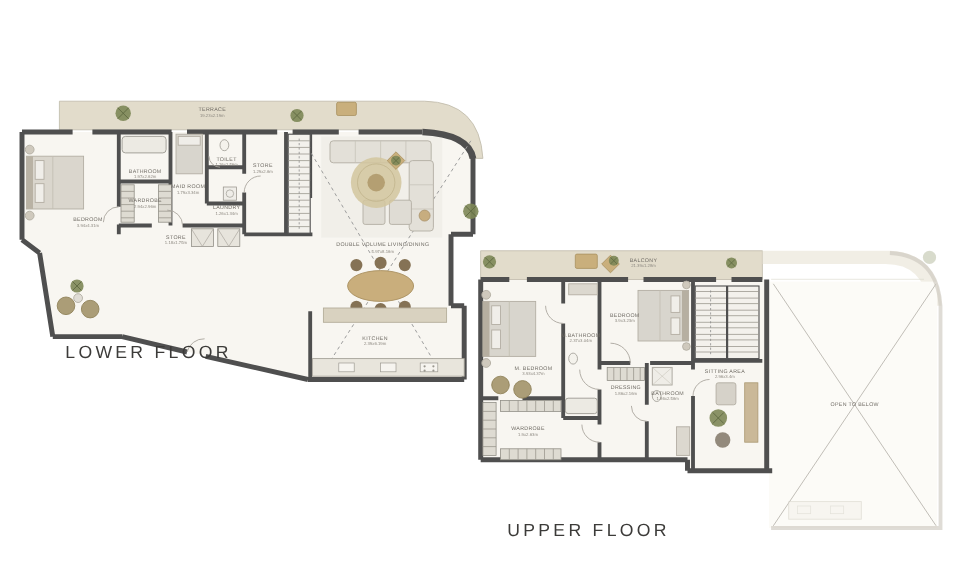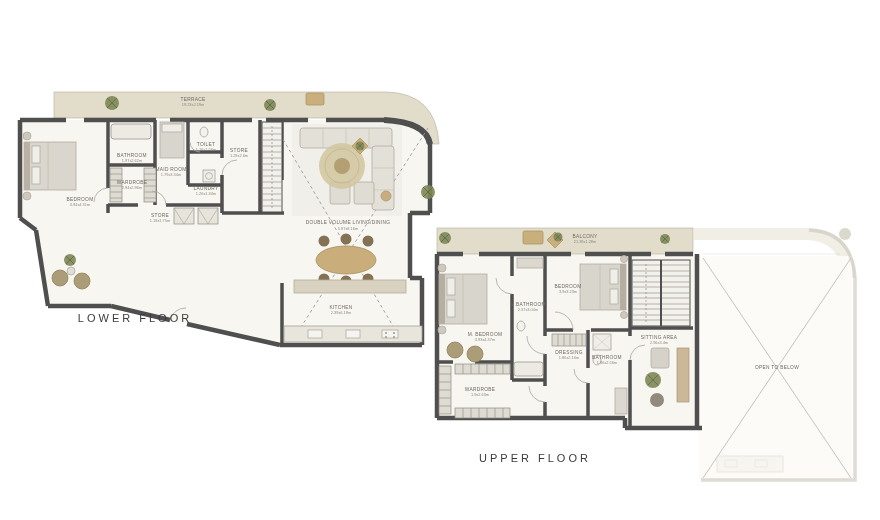--- a/index.html
+++ b/index.html
@@ -1,21 +1,21 @@
 <!DOCTYPE html>
 <html><head>
 <meta charset="utf-8">
 <style>
   html,body{margin:0;padding:0;background:#ffffff;}
   .canvas{position:relative;width:880px;height:520px;background:#ffffff;overflow:hidden;
           font-family:"Liberation Sans",sans-serif;}
-  .floor-title{position:absolute;font-size:11px;letter-spacing:3px;color:#3c3b39;
+  .floor-title{position:absolute;font-size:16px;letter-spacing:3px;color:#3c3b39;
                width:160px;text-align:center;font-family:"Liberation Sans",sans-serif;}
   #lower-title{left:55px;top:312px;}
-  #upper-title{left:455px;top:452px;}
+  #upper-title{left:455px;top:474px;}
   svg{position:absolute;overflow:visible;}
   #lower-svg{left:8px;top:80px;}
   #upper-svg{left:425px;top:218px;}
   .walls path{stroke:#4f4f4f;stroke-width:4.5;fill:none;}
   .walls path.thick{stroke-width:6;}
   .inwalls path{stroke:#4f4f4f;stroke-width:3.5;fill:none;}
   .room-name{font-size:4.8px;fill:#6e6a63;letter-spacing:.3px;text-anchor:middle;}
   .room-dims{font-size:3.9px;fill:#8e8a82;text-anchor:middle;}
   .arc{stroke:#a8a49c;stroke-width:.8;fill:none;}
   .dashedline{stroke:#9b9b9b;stroke-width:.9;fill:none;stroke-dasharray:3 3;}

